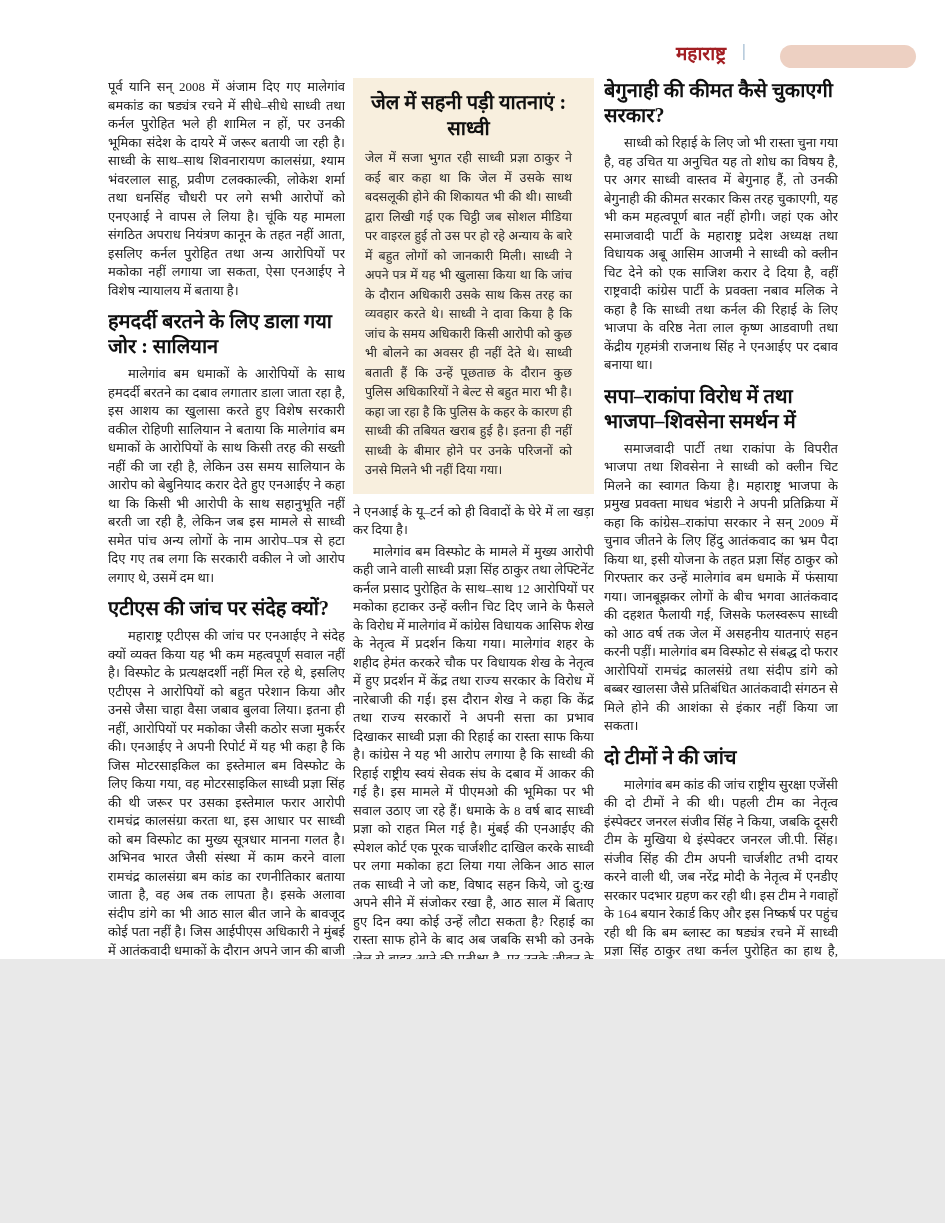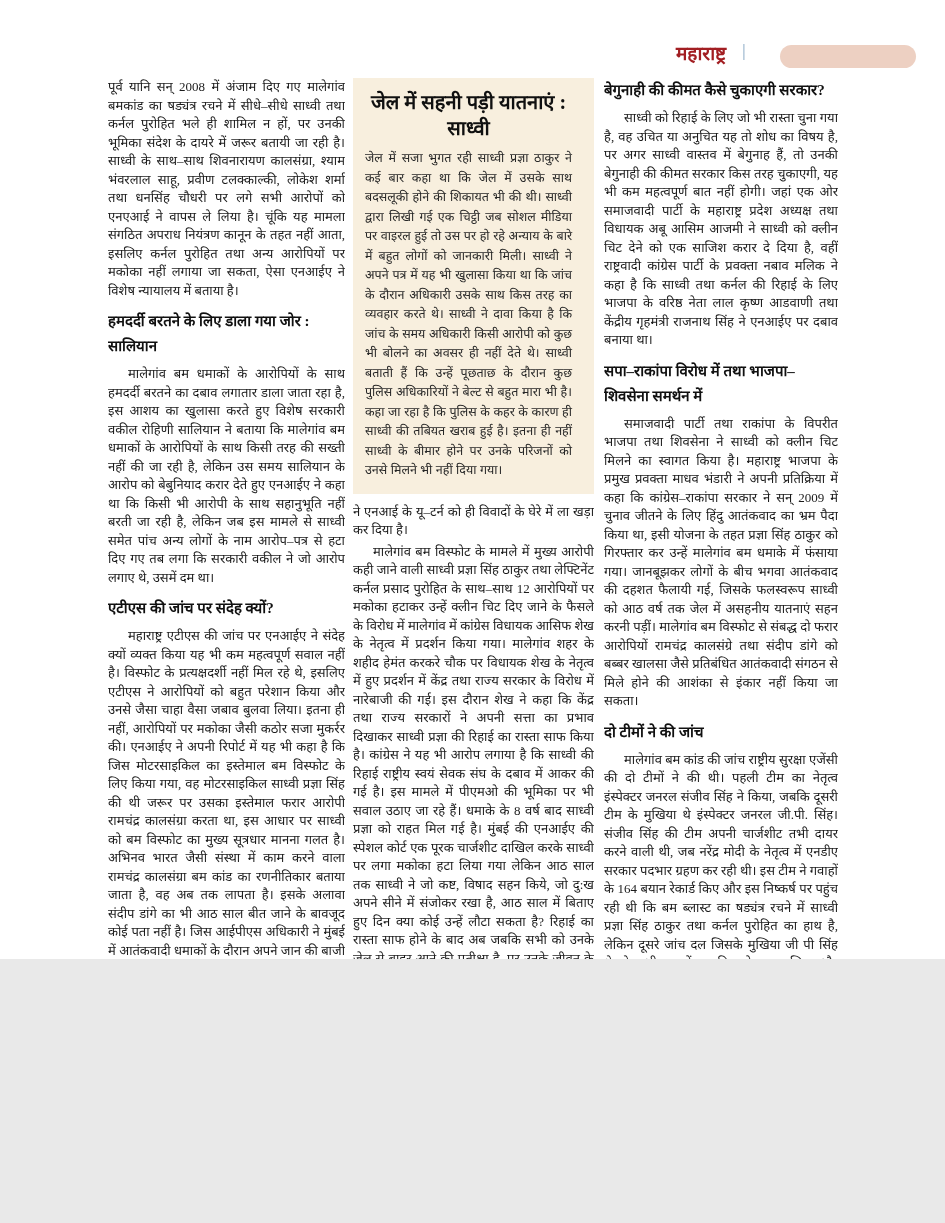--- a/index.html
+++ b/index.html
@@ -15,21 +15,21 @@
   .hdr-pill { position:absolute; top:45px; left:780px; width:136px; height:23px; background:#edd0c2; border-radius:12px; }
 
   
   .col { position:absolute; top:78px; height:1062px; overflow:hidden; text-align:justify; }
   .col-1 { left:108px; width:237px; }
   .col-2 { left:353px; width:241px; }
   .col-3 { left:604px; width:234px; }
 
   .col p { margin:0 0 3px 0; font-size:13px; line-height:18.5px; }
   .col p.indent { text-indent:20px; }
-  .col h2 { margin:9px 0 6px 0; font-size:15px; line-height:25px; font-weight:bold; color:#101010; text-align:left; }
+  .col h2 { margin:9px 0 6px 0; font-size:20px; line-height:25px; font-weight:bold; color:#101010; text-align:left; }
   .col-3 h2.first, .col-1 p.first { margin-top:0; }
 
   
   .side-box { background:#f8efde; padding:9px 22px 13px 12px; margin-bottom:9px; }
   .side-box h3 { margin:2px 0 8px 0; font-size:20px; line-height:26px; font-weight:bold; text-align:center; color:#101010; }
   .side-box p { font-family:"Liberation Sans", sans-serif; font-size:12.5px; line-height:19.5px; margin:0; text-align:justify; color:#262626; }
 
   .end-dot { color:#d92b21; font-size:13px; }
 
   

